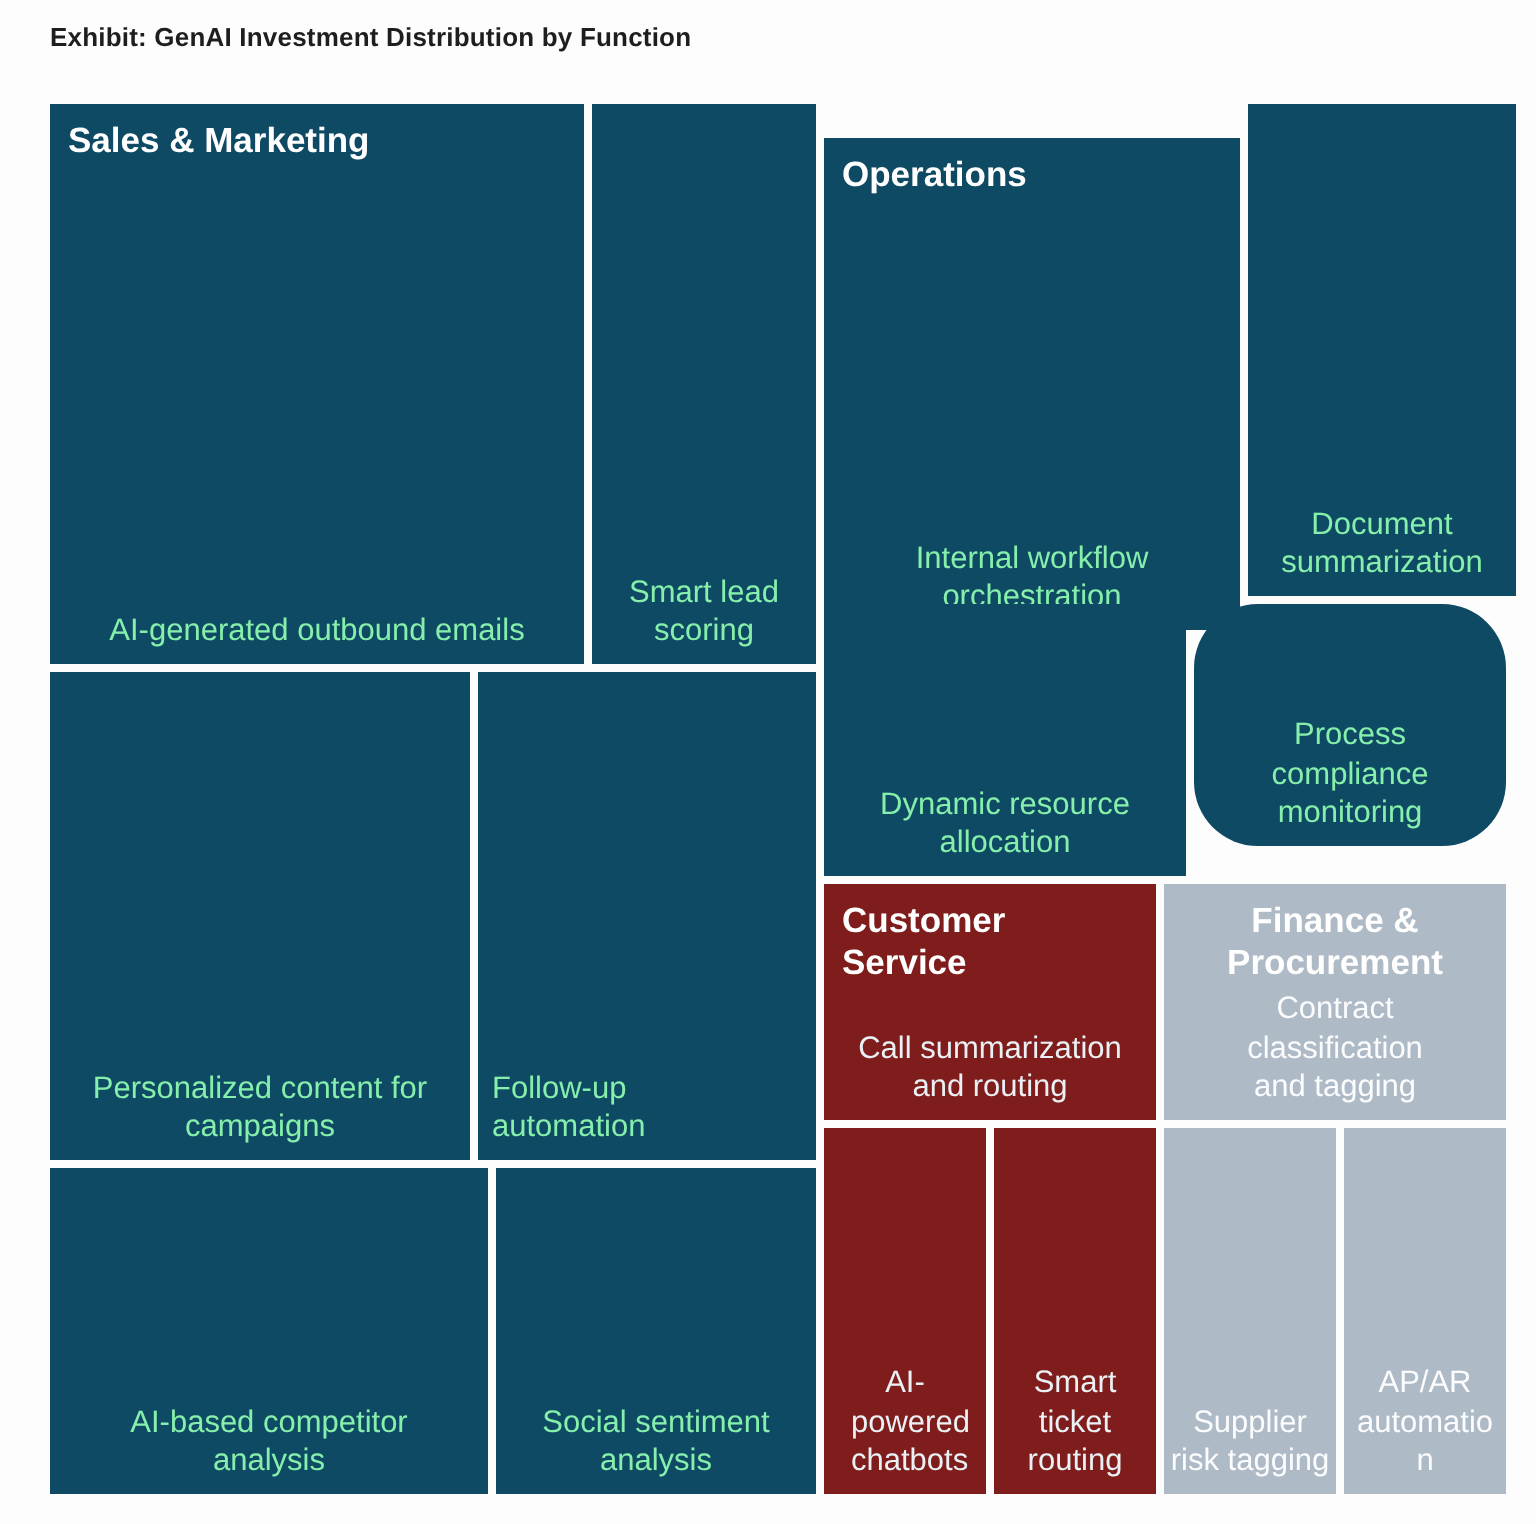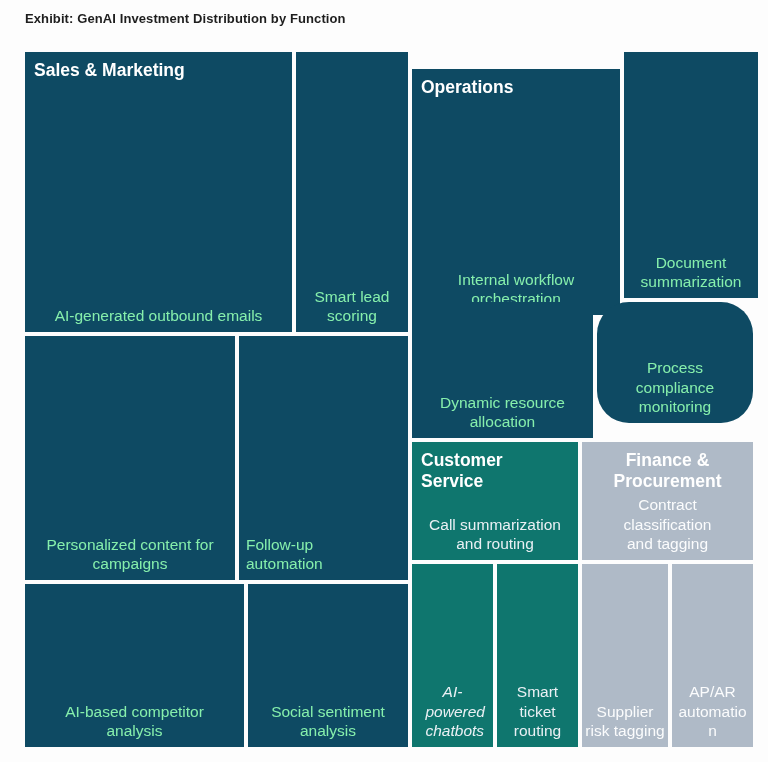--- a/index.html
+++ b/index.html
@@ -1,21 +1,21 @@
 <!DOCTYPE html>
 <html><head>
 <meta charset="utf-8">
 <style>
   html,body{margin:0;padding:0;background:#fdfdfd;width:768px;height:762px;overflow:hidden;}
   body{font-family:"Liberation Sans", sans-serif;}
   .canvas{position:relative;width:768px;height:762px;background:#fdfdfd;}
   .chart-title{position:absolute;left:25px;top:11px;font-size:13px;font-weight:bold;color:#1e1e1e;letter-spacing:.1px;}
   .tile{position:absolute;display:flex;flex-direction:column;box-sizing:border-box;}
   .dark{background:#0e4a63;}
-  .slate{background:#0f766e;justify-content:flex-end;}
+  .slate{background:#7f1d1d;justify-content:flex-end;}
   .light{background:#afbac7;}
   .hdr{font-size:17.5px;font-weight:bold;color:#ffffff;padding:8px 9px 0 9px;line-height:1.22;text-align:left;}
   .hdr-center{text-align:center;padding:8px 6px 0 6px;}
   .lbl{margin-top:auto;font-size:15.5px;line-height:1.24;text-align:center;align-self:center;
        padding:0 5px 7px 5px;box-sizing:border-box;max-width:100%;}
   .dark .lbl{color:#86efac;}
   .slate .lbl{color:#eaf0f4;}
   .light .lbl{color:#fbfcfd;}
   .lbl-left{align-self:flex-start;text-align:left;padding-left:7px;}
   .narrow110{max-width:110px;}
@@ -31,21 +31,21 @@
   .t2{left:25px;top:336px;width:210px;height:244px;}
   .t3{left:239px;top:336px;width:169px;height:244px;}
   .t4{left:25px;top:584px;width:219px;height:163px;}
   .t5{left:248px;top:584px;width:160px;height:163px;}
   .t6{left:412px;top:52px;width:208px;height:246px;margin-top:17px;}
   .t7{left:624px;top:52px;width:134px;height:246px;}
   .t8{left:412px;top:302px;width:181px;height:136px;justify-content:flex-end;}
   .t9{left:597px;top:302px;width:156px;height:121px;border-radius:32px;}
   .t10{left:412px;top:442px;width:166px;height:118px;}
   .t11{left:582px;top:442px;width:171px;height:118px;}
-  .t12{left:412px;top:564px;width:81px;height:183px;font-style:italic;}
+  .t12{left:412px;top:564px;width:81px;height:183px;}
   .t13{left:497px;top:564px;width:81px;height:183px;}
   .t14{left:582px;top:564px;width:86px;height:183px;}
   .t15{left:672px;top:564px;width:81px;height:183px;}
 </style>
 </head>
 <body>
 
 <div class="canvas">
 
   <div class="chart-title">Exhibit: GenAI Investment Distribution by Function</div>

